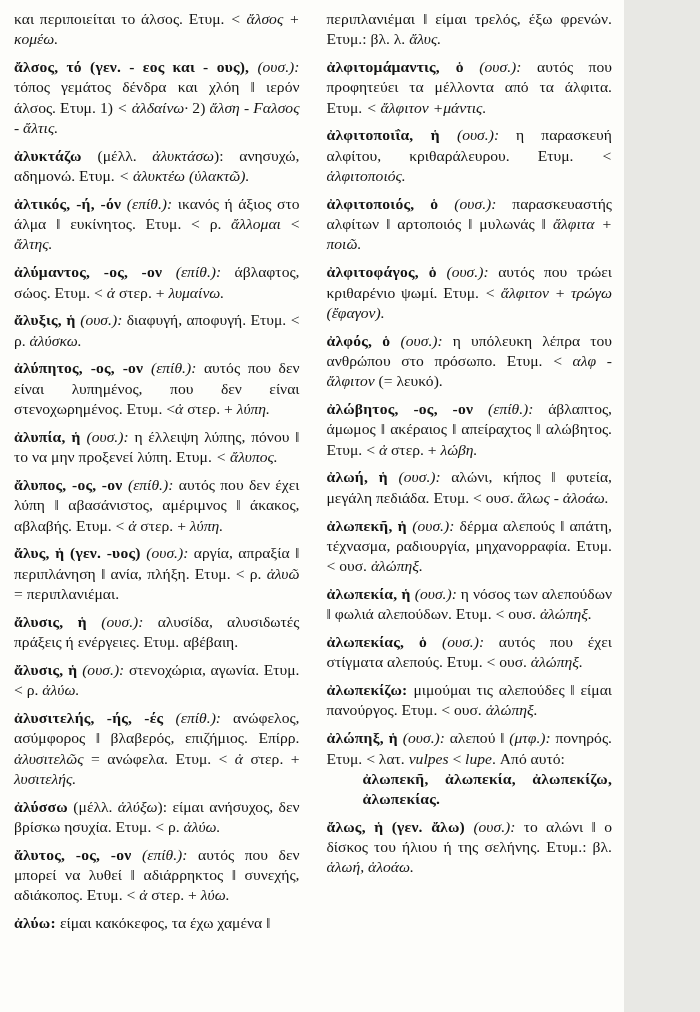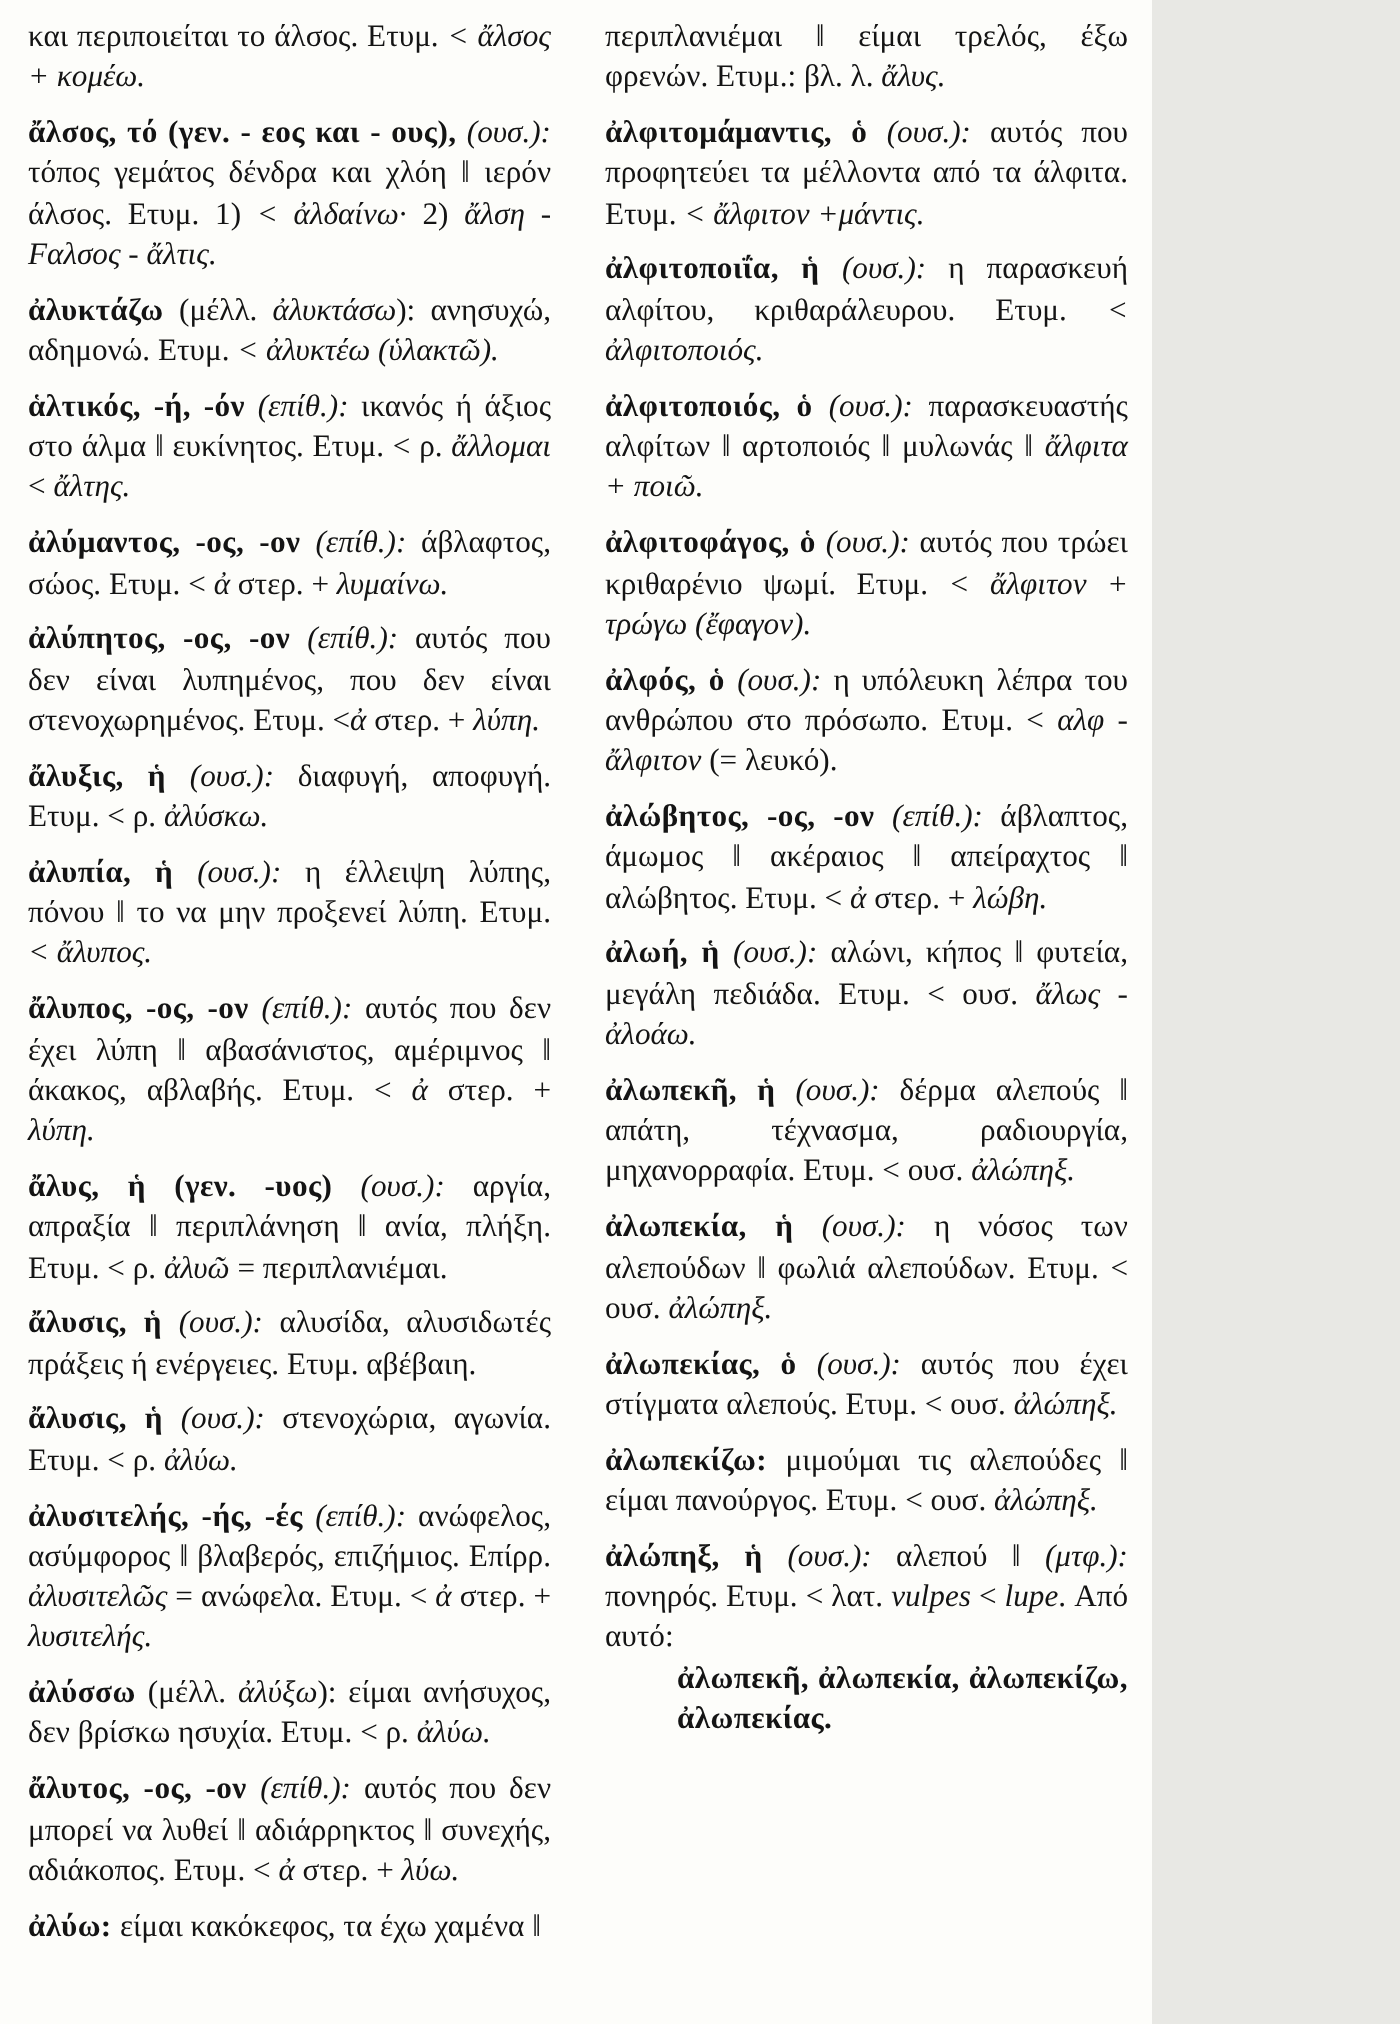--- a/index.html
+++ b/index.html
@@ -1,21 +1,21 @@
 <!DOCTYPE html>
 <html><head>
 <meta charset="utf-8">
 <style>
   html, body {
     margin: 0;
     padding: 0;
     background: #e8e8e4;
   }
   .page {
-    width: 576px;
+    width: 624px;
     height: 1012px;
     box-sizing: border-box;
     background: #fdfdfa;
     color: #141414;
     font-family: "Liberation Serif", "DejaVu Serif", serif;
     font-size: 15.6px;
     line-height: 20.3px;
     padding: 9px 12px 6px 14px;
     overflow: hidden;
     display: flex;
@@ -43,22 +43,22 @@
 </head>
 <body>
 
 <div class="page">
   <div class="column" id="col-0">
       <p class="entry"><span class="t-n">και περιποιείται το άλσος. Ετυμ. </span><span class="t-i">&lt; ἄλσος + κομέω.</span></p>
       <p class="entry"><span class="t-b">ἄλσος, τό (γεν. - εος και - ους), </span><span class="t-i">(ουσ.): </span><span class="t-n">τόπος γεμάτος δένδρα και χλόη ‖ ιερόν άλσος. Ετυμ. 1) </span><span class="t-i">&lt; ἀλδαίνω· </span><span class="t-n">2) </span><span class="t-i">ἄλση - Fαλσος - ἄλτις.</span></p>
       <p class="entry"><span class="t-b">ἀλυκτάζω </span><span class="t-n">(μέλλ. </span><span class="t-i">ἀλυκτάσω</span><span class="t-n">): ανησυχώ, αδημονώ. Ετυμ. </span><span class="t-i">&lt; ἀλυκτέω (ὑλακτῶ).</span></p>
       <p class="entry"><span class="t-b">ἁλτικός, -ή, -όν </span><span class="t-i">(επίθ.): </span><span class="t-n">ικανός ή άξιος στο άλμα ‖ ευκίνητος. Ετυμ. &lt; ρ. </span><span class="t-i">ἄλλομαι</span><span class="t-n"> &lt; </span><span class="t-i">ἄλτης.</span></p>
       <p class="entry"><span class="t-b">ἀλύμαντος, -ος, -ον </span><span class="t-i">(επίθ.): </span><span class="t-n">άβλαφτος, σώος. Ετυμ. &lt; </span><span class="t-i">ἀ</span><span class="t-n"> στερ. + </span><span class="t-i">λυμαίνω.</span></p>
+      <p class="entry"><span class="t-b">ἄλυξις, ἡ </span><span class="t-i">(ουσ.): </span><span class="t-n">διαφυγή, αποφυγή. Ετυμ. &lt; ρ. </span><span class="t-i">ἀλύσκω.</span></p>
       <p class="entry"><span class="t-b">ἀλύπητος, -ος, -ον </span><span class="t-i">(επίθ.): </span><span class="t-n">αυτός που δεν είναι λυπημένος, που δεν είναι στενοχωρημένος. Ετυμ. &lt;</span><span class="t-i">ἀ</span><span class="t-n"> στερ. + </span><span class="t-i">λύπη.</span></p>
-      <p class="entry"><span class="t-b">ἄλυξις, ἡ </span><span class="t-i">(ουσ.): </span><span class="t-n">διαφυγή, αποφυγή. Ετυμ. &lt; ρ. </span><span class="t-i">ἀλύσκω.</span></p>
       <p class="entry"><span class="t-b">ἀλυπία, ἡ </span><span class="t-i">(ουσ.): </span><span class="t-n">η έλλειψη λύπης, πόνου ‖ το να μην προξενεί λύπη. Ετυμ. </span><span class="t-i">&lt; ἄλυπος.</span></p>
       <p class="entry"><span class="t-b">ἄλυπος, -ος, -ον </span><span class="t-i">(επίθ.): </span><span class="t-n">αυτός που δεν έχει λύπη ‖ αβασάνιστος, αμέριμνος ‖ άκακος, αβλαβής. Ετυμ. &lt; </span><span class="t-i">ἀ</span><span class="t-n"> στερ. + </span><span class="t-i">λύπη.</span></p>
       <p class="entry"><span class="t-b">ἄλυς, ἡ (γεν. -υος) </span><span class="t-i">(ουσ.): </span><span class="t-n">αργία, απραξία ‖ περιπλάνηση ‖ ανία, πλήξη. Ετυμ. &lt; ρ. </span><span class="t-i">ἀλυῶ</span><span class="t-n"> = περιπλανιέμαι.</span></p>
       <p class="entry"><span class="t-b">ἄλυσις, ἡ </span><span class="t-i">(ουσ.): </span><span class="t-n">αλυσίδα, αλυσιδωτές πράξεις ή ενέργειες. Ετυμ. αβέβαιη.</span></p>
       <p class="entry"><span class="t-b">ἄλυσις, ἡ </span><span class="t-i">(ουσ.): </span><span class="t-n">στενοχώρια, αγωνία. Ετυμ. &lt; ρ. </span><span class="t-i">ἀλύω.</span></p>
       <p class="entry"><span class="t-b">ἀλυσιτελής, -ής, -ές </span><span class="t-i">(επίθ.): </span><span class="t-n">ανώφελος, ασύμφορος ‖ βλαβερός, επιζήμιος. Επίρρ. </span><span class="t-i">ἀλυσιτελῶς</span><span class="t-n"> = ανώφελα. Ετυμ. &lt; </span><span class="t-i">ἀ</span><span class="t-n"> στερ. + </span><span class="t-i">λυσιτελής.</span></p>
       <p class="entry"><span class="t-b">ἀλύσσω </span><span class="t-n">(μέλλ. </span><span class="t-i">ἀλύξω</span><span class="t-n">): είμαι ανήσυχος, δεν βρίσκω ησυχία. Ετυμ. &lt; ρ. </span><span class="t-i">ἀλύω.</span></p>
       <p class="entry"><span class="t-b">ἄλυτος, -ος, -ον </span><span class="t-i">(επίθ.): </span><span class="t-n">αυτός που δεν μπορεί να λυθεί ‖ αδιάρρηκτος ‖ συνεχής, αδιάκοπος. Ετυμ. &lt; </span><span class="t-i">ἀ</span><span class="t-n"> στερ. + </span><span class="t-i">λύω.</span></p>
       <p class="entry"><span class="t-b">ἀλύω: </span><span class="t-n">είμαι κακόκεφος, τα έχω χαμένα ‖</span></p>
     </div>
@@ -69,14 +69,15 @@
       <p class="entry"><span class="t-b">ἀλφιτοποιός, ὁ </span><span class="t-i">(ουσ.): </span><span class="t-n">παρασκευαστής αλφίτων ‖ αρτοποιός ‖ μυλωνάς ‖ </span><span class="t-i">ἄλφιτα + ποιῶ.</span></p>
       <p class="entry"><span class="t-b">ἀλφιτοφάγος, ὁ </span><span class="t-i">(ουσ.): </span><span class="t-n">αυτός που τρώει κριθαρένιο ψωμί. Ετυμ. </span><span class="t-i">&lt; ἄλφιτον + τρώγω (ἔφαγον).</span></p>
       <p class="entry"><span class="t-b">ἀλφός, ὁ </span><span class="t-i">(ουσ.): </span><span class="t-n">η υπόλευκη λέπρα του ανθρώπου στο πρόσωπο. Ετυμ. &lt; </span><span class="t-i">αλφ - ἄλφιτον</span><span class="t-n"> (= λευκό).</span></p>
       <p class="entry"><span class="t-b">ἀλώβητος, -ος, -ον </span><span class="t-i">(επίθ.): </span><span class="t-n">άβλαπτος, άμωμος ‖ ακέραιος ‖ απείραχτος ‖ αλώβητος. Ετυμ. &lt; </span><span class="t-i">ἀ</span><span class="t-n"> στερ. + </span><span class="t-i">λώβη.</span></p>
       <p class="entry"><span class="t-b">ἀλωή, ἡ </span><span class="t-i">(ουσ.): </span><span class="t-n">αλώνι, κήπος ‖ φυτεία, μεγάλη πεδιάδα. Ετυμ. &lt; ουσ. </span><span class="t-i">ἄλως - ἀλοάω.</span></p>
       <p class="entry"><span class="t-b">ἀλωπεκῆ, ἡ </span><span class="t-i">(ουσ.): </span><span class="t-n">δέρμα αλεπούς ‖ απάτη, τέχνασμα, ραδιουργία, μηχανορραφία. Ετυμ. &lt; ουσ. </span><span class="t-i">ἀλώπηξ.</span></p>
       <p class="entry"><span class="t-b">ἀλωπεκία, ἡ </span><span class="t-i">(ουσ.): </span><span class="t-n">η νόσος των αλεπούδων ‖ φωλιά αλεπούδων. Ετυμ. &lt; ουσ. </span><span class="t-i">ἀλώπηξ.</span></p>
       <p class="entry"><span class="t-b">ἀλωπεκίας, ὁ </span><span class="t-i">(ουσ.): </span><span class="t-n">αυτός που έχει στίγματα αλεπούς. Ετυμ. &lt; ουσ. </span><span class="t-i">ἀλώπηξ.</span></p>
       <p class="entry"><span class="t-b">ἀλωπεκίζω: </span><span class="t-n">μιμούμαι τις αλεπούδες ‖ είμαι πανούργος. Ετυμ. &lt; ουσ. </span><span class="t-i">ἀλώπηξ.</span></p>
       <p class="entry"><span class="t-b">ἀλώπηξ, ἡ </span><span class="t-i">(ουσ.): </span><span class="t-n">αλεπού ‖ </span><span class="t-i">(μτφ.): </span><span class="t-n">πονηρός. Ετυμ. &lt; λατ. </span><span class="t-i">vulpes</span><span class="t-n"> &lt; </span><span class="t-i">lupe</span><span class="t-n">. Από αυτό:</span><span class="t-b indent-block">ἀλωπεκῆ, ἀλωπεκία, ἀλωπεκίζω, ἀλωπεκίας.</span></p>
+      <p class="entry"><span class="t-b">ἄλως, ἡ (γεν. ἄλω) </span><span class="t-i">(ουσ.): </span><span class="t-n">το αλώνι ‖ ο δίσκος του ήλιου ή της σελήνης. Ετυμ.: βλ. </span><span class="t-i">ἀλωή, ἀλοάω.</span></p>
     </div>
 </div>
 
 </body></html>

